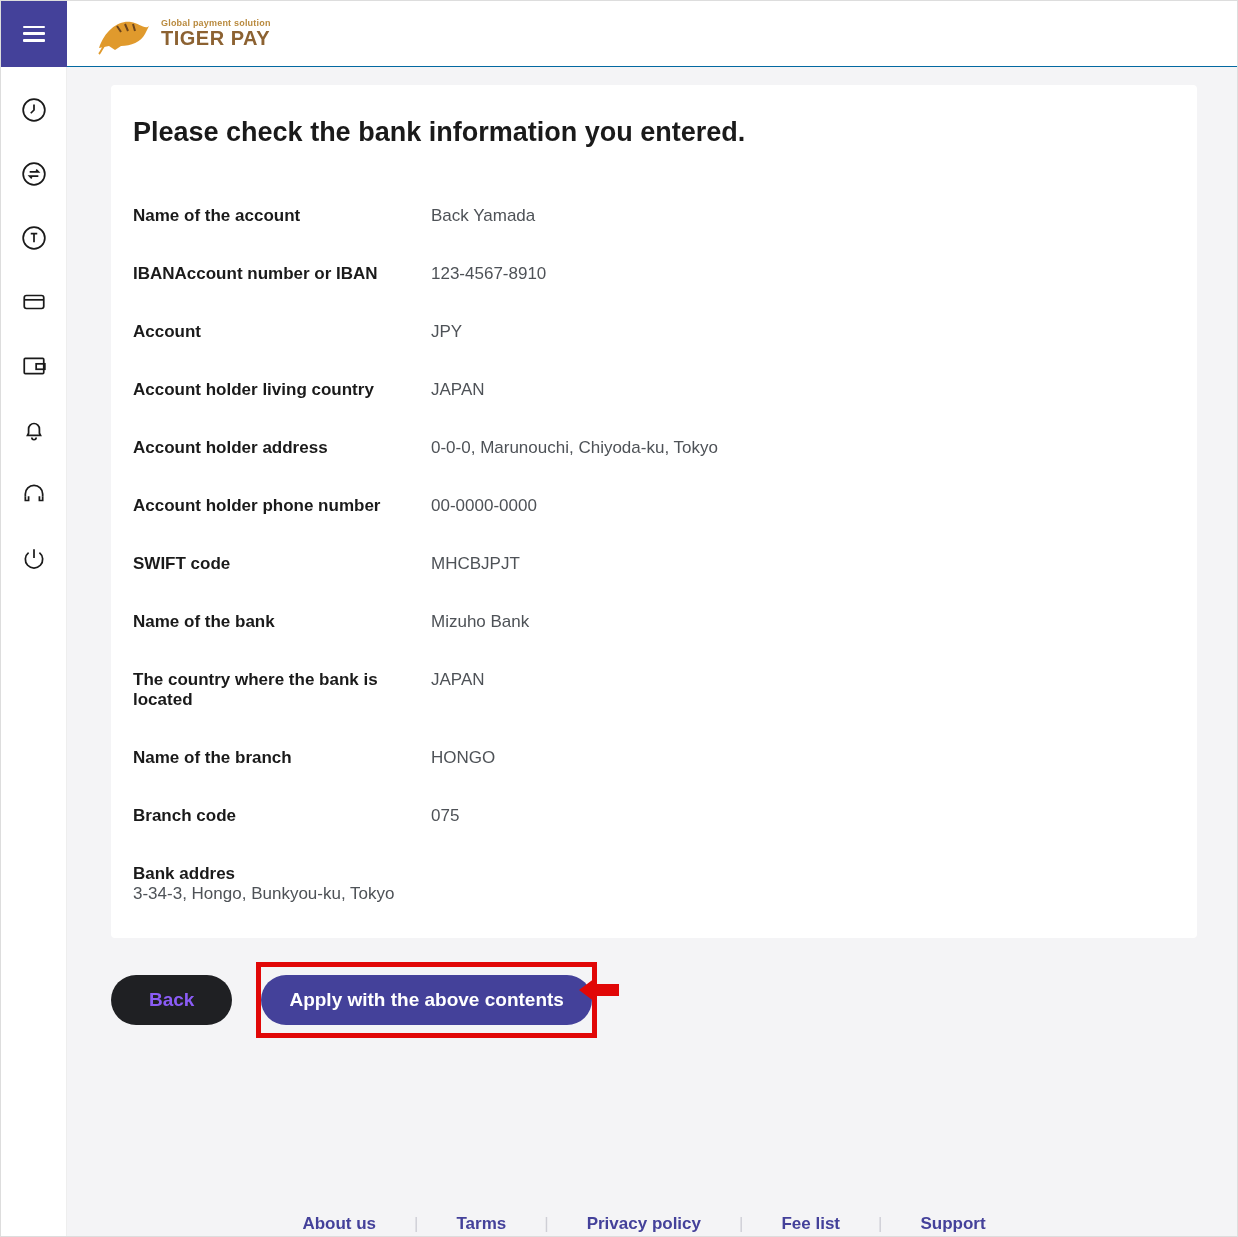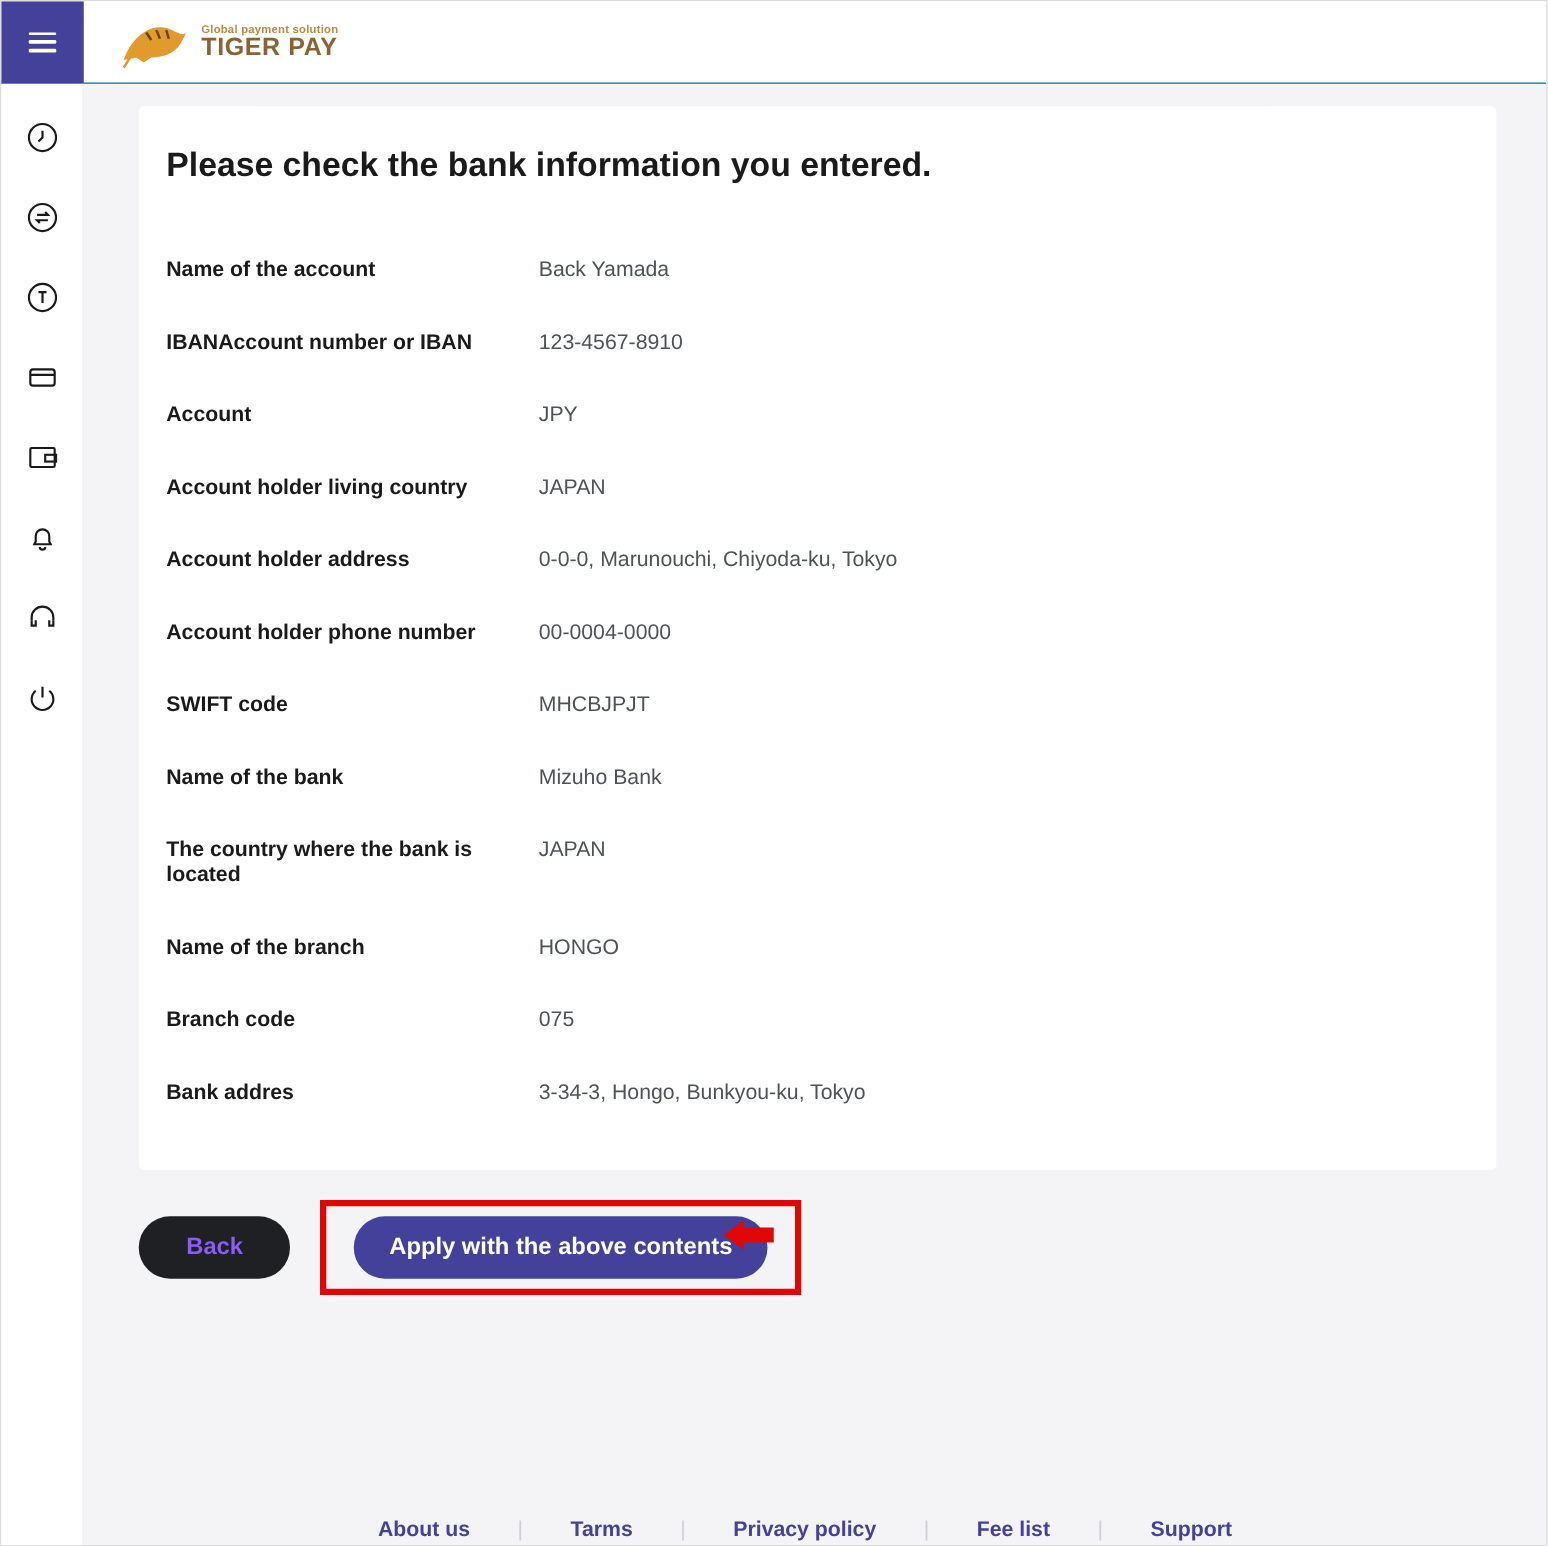--- a/index.html
+++ b/index.html
@@ -88,21 +88,21 @@
     font-size: 27px;
     font-weight: 700;
     color: #1a1a1a;
     margin-bottom: 58px;
   }
   .row {
     display: flex;
     align-items: baseline;
     margin-bottom: 38px;
   }
-  .row:last-child{ margin-bottom: 28px;}
+  .row:last-child{ margin-bottom: 10px; flex-direction: column;}
   .label {
     width: 298px;
     font-size: 17px;
     font-weight: 700;
     color: #1a1a1a;
   }
   .value {
     font-size: 17px;
     color: #4e5257;
     font-weight: 400;
@@ -119,21 +119,21 @@
     color: #8b5cf6;
     border: none;
     border-radius: 30px;
     padding: 14px 38px;
     font-size: 19px;
     font-weight: 700;
     cursor: pointer;
   }
   .highlight-box {
     border: 5px solid #e10707;
-    padding: 8px 22px;
+    padding: 8px 0;
     margin-left: 0;
     display: flex;
     align-items: center;
     position: relative;
   }
   .btn-apply {
     background: #44419a;
     color: #fff;
     border: none;
     border-radius: 30px;
@@ -269,21 +269,21 @@
       <div class="row">
         <div class="label">Account holder living country</div>
         <div class="value">JAPAN</div>
       </div>
       <div class="row">
         <div class="label">Account holder address</div>
         <div class="value">0-0-0, Marunouchi, Chiyoda-ku, Tokyo</div>
       </div>
       <div class="row">
         <div class="label">Account holder phone number</div>
-        <div class="value">00-0004-0000</div>
+        <div class="value">00-0000-0000</div>
       </div>
       <div class="row">
         <div class="label">SWIFT code</div>
         <div class="value">MHCBJPJT</div>
       </div>
       <div class="row">
         <div class="label">Name of the bank</div>
         <div class="value">Mizuho Bank</div>
       </div>
       <div class="row">

